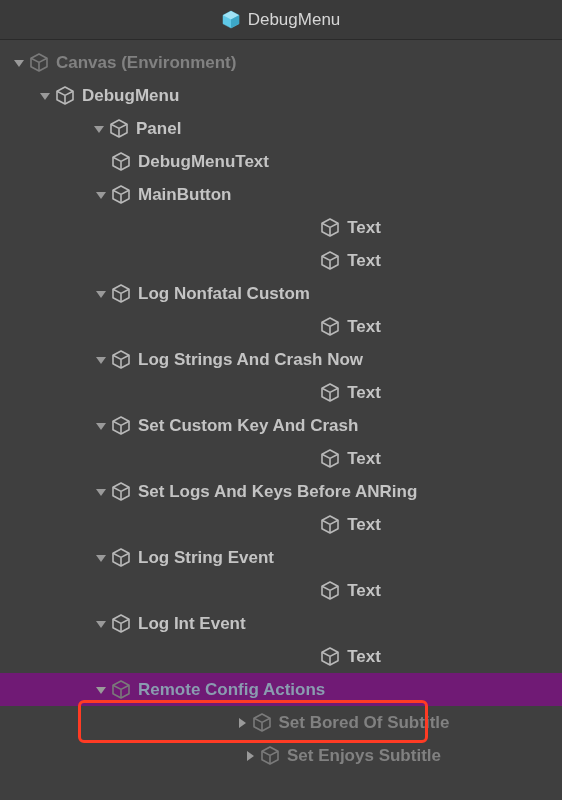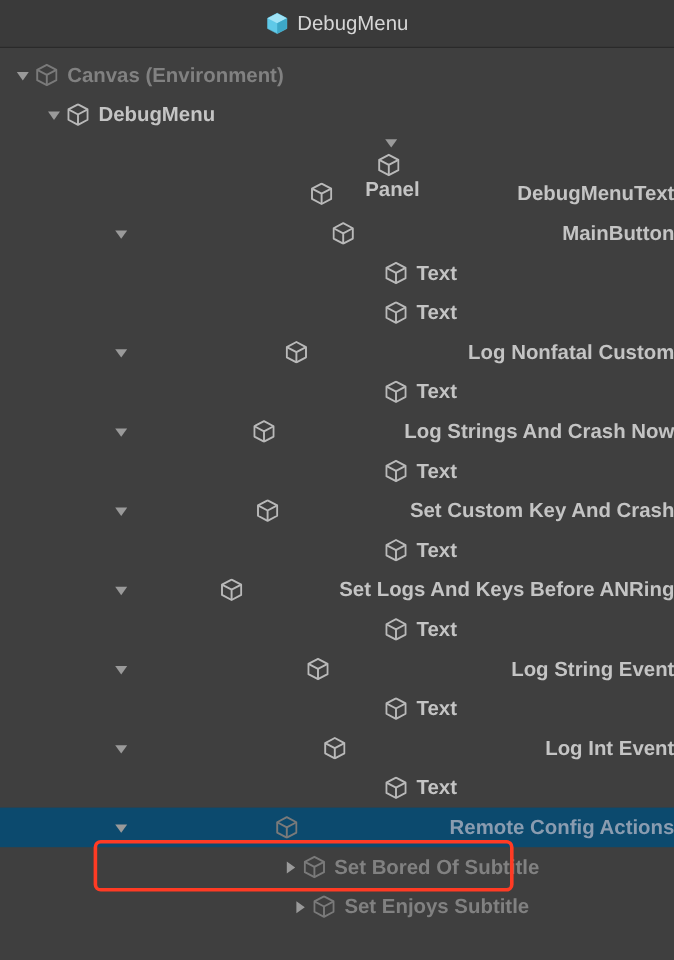--- a/index.html
+++ b/index.html
@@ -54,35 +54,35 @@
     height: 22px;
     flex-shrink: 0;
     display: flex;
     align-items: center;
     justify-content: center;
     margin-right: 6px;
   }
   .row .label {}
   .row.dim .label { color: #818181; }
   .row.selected {
-    background: #0c4a6e;
+    background: #701a75;
   }
   .row.selected .label { color: #8a9cb0; }
 
   .highlight-box {
     position: absolute;
     border: 3px solid #ff3b24;
     border-radius: 6px;
     pointer-events: none;
   }
 
   .indent-0 { padding-left: 12px; }
   .indent-1 { padding-left: 38px; }
-  .indent-2 { padding-left: 92px; flex-direction: column; }
-  .indent-3 { padding-left: 94px; justify-content: space-between; }
+  .indent-2 { padding-left: 92px; }
+  .indent-3 { padding-left: 94px; }
   .indent-4 { padding-left: 122px; justify-content: center; }
 </style>
 </head>
 <body>
 
 <svg width="0" height="0" style="position:absolute">
   <defs>
     <g id="arrow-down">
       <path d="M1 3 L11 3 L6 10 Z" fill="#9a9a9a"></path>
     </g>

